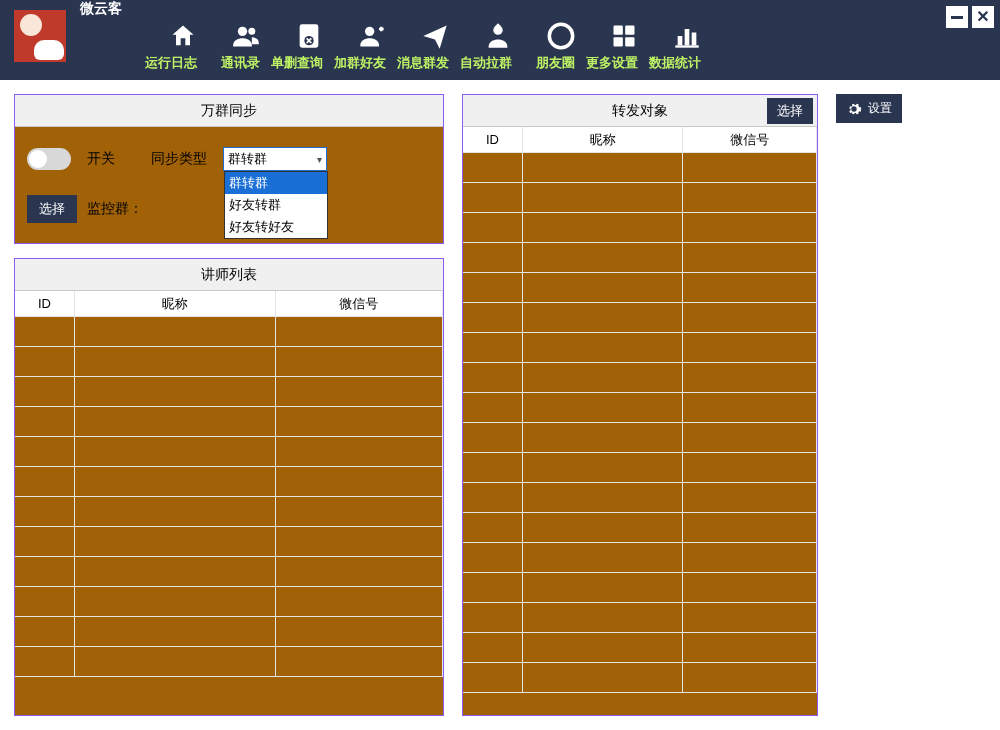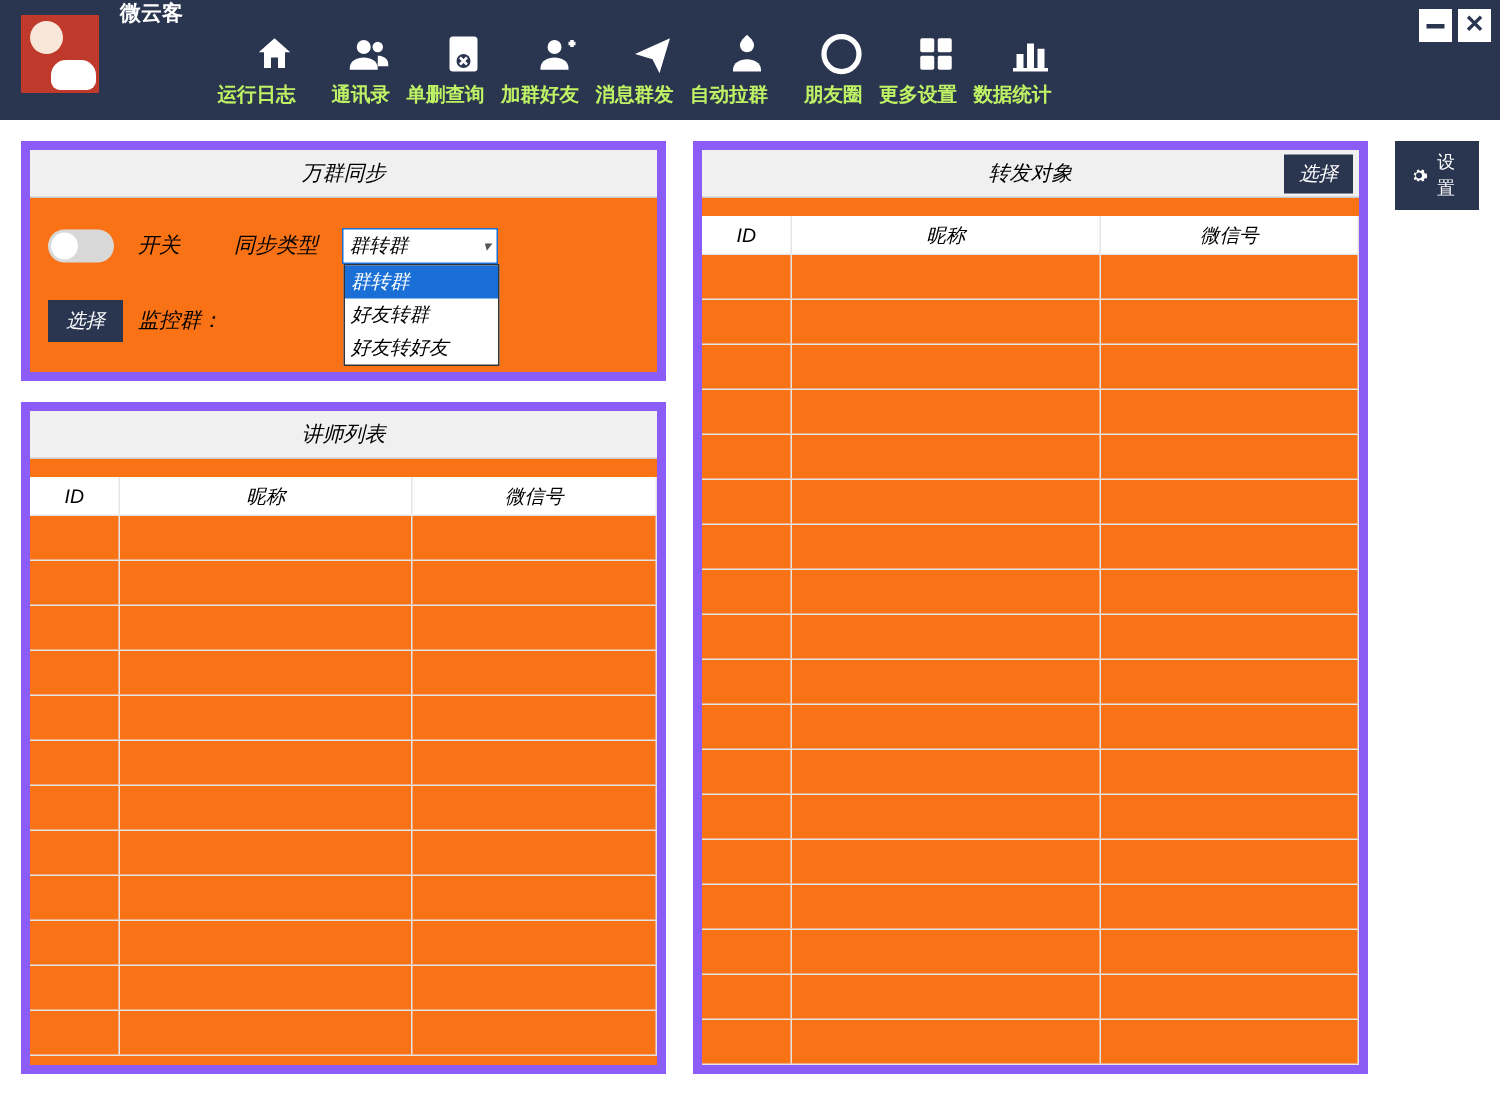--- a/index.html
+++ b/index.html
@@ -76,24 +76,24 @@
 }
 .window-controls .min::before { content: ""; display:block; width:12px; height:3px; background:#2a3550; }
 
 .body {
   display: flex;
   padding: 14px 14px 14px 14px;
   height: calc(730px - 80px);
   gap: 18px;
 }
 .left-col { width: 430px; display: flex; flex-direction: column; gap: 14px; }
-.right-col { width: 450px; display: flex; flex-direction: column; }
+.right-col { width: 356px; display: flex; flex-direction: column; }
 .side-col { flex: 1; }
 
-.panel { border: 6px solid #8b5cf6; background: #f97316; font-style: italic; }
+.panel { border: 1px solid #8b5cf6; background: #a16207; }
 .panel-header {
   height: 32px;
   background: #f0f0f0;
   display: flex;
   align-items: center;
   justify-content: center;
   font-size: 14px;
   position: relative;
   border-bottom: 1px solid #c9c9c9;
 }
@@ -159,21 +159,21 @@
 
 .row2 { display: flex; align-items: center; gap: 10px; margin-top: 24px; }
 .btn-dark {
   background: #2a3550;
   color: #fff;
   font-size: 13px;
   padding: 5px 12px;
   cursor: pointer;
 }
 
-.table-wrap { flex: 1; overflow: hidden; margin-top: 12px; }
+.table-wrap { flex: 1; overflow: hidden; }
 .tbl-head {
   display: flex;
   height: 26px;
   background: #fff;
   border-bottom: 1px solid #e5e5e5;
   font-size: 13px;
   align-items: center;
 }
 .tbl-head .col { border-right: 1px solid #e5e5e5; height: 100%; display:flex; align-items:center; justify-content:center; }
 .tbl-body { height: calc(100% - 26px); }

